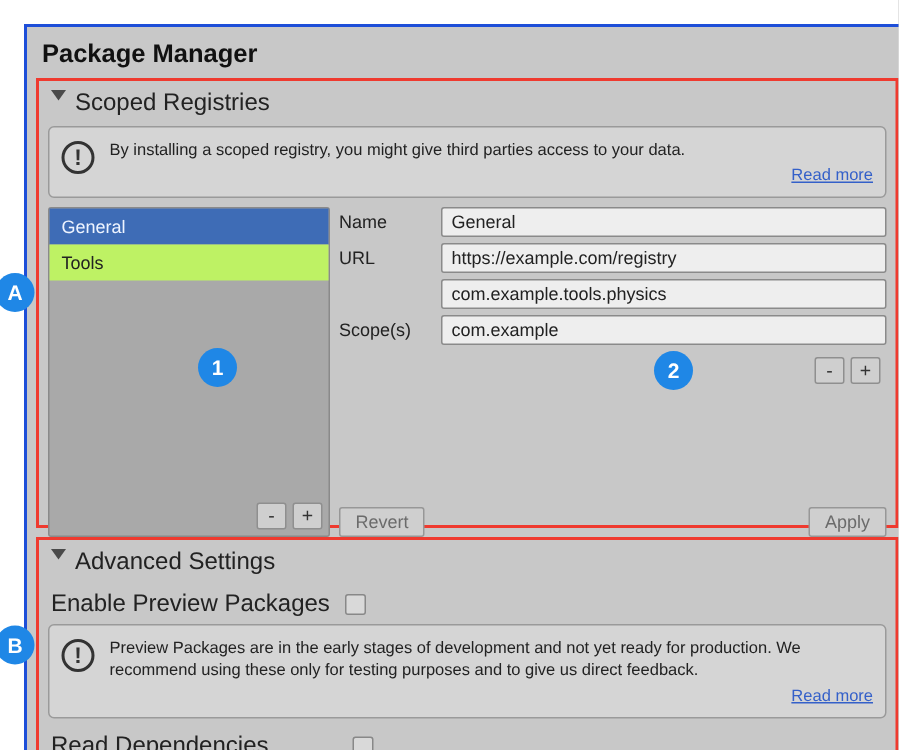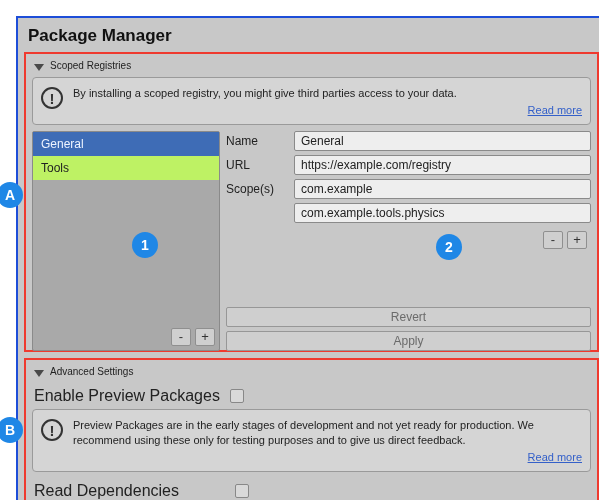--- a/index.html
+++ b/index.html
@@ -28,24 +28,24 @@
   }
   .section {
     border: 2px solid #ef3a2f;
     padding: 4px 6px 6px 6px;
     margin-bottom: 6px;
     position: relative;
     background: #c8c8c8;
   }
   .foldout {
     display: flex;
-    align-items: flex-end;
+    align-items: flex-start;
     gap: 5px;
     color: #222;
-    font-size: 10px;
+    font-size: 16px;
     padding: 2px 0 6px 0;
   }
   .tri {
     width: 0; height: 0;
     border-left: 5px solid transparent;
     border-right: 5px solid transparent;
     border-top: 7px solid #4a4a4a;
     margin-left: 2px;
     margin-right: 1px;
   }
@@ -153,21 +153,20 @@
     color: #6b6b6b;
     font-size: 12px;
     font-family: inherit;
     cursor: pointer;
   }
   .bottom-actions {
     display: flex;
     justify-content: space-between;
     gap: 4px;
     padding: 3px 0 0 0;
-    flex-direction: column;
   }
   .check-row {
     display: flex;
     align-items: center;
     gap: 10px;
     padding: 4px 2px;
     font-size: 16px;
     color: #222;
   }
   .chk {
@@ -237,26 +236,26 @@
 
       <div class="detail">
         <div class="field-row">
           <span class="field-label">Name</span>
           <input class="field-input" value="General" style="">
         </div>
         <div class="field-row">
           <span class="field-label">URL</span>
           <input class="field-input" value="https://example.com/registry" style="">
         </div>
+        <div class="field-row scope-extra">
+          <input class="field-input" value="com.example.tools.physics" style="">
+        </div>
         <div class="field-row">
           <span class="field-label">Scope(s)</span>
           <input class="field-input" value="com.example" style="">
-        </div>
-        <div class="field-row scope-extra">
-          <input class="field-input" value="com.example.tools.physics" style="">
         </div>
         <div class="pm-row">
           <div class="sq-btn">-</div>
           <div class="sq-btn">+</div>
         </div>
         <div class="detail-fill"></div>
         <div class="bottom-actions">
           <button class="btn">Revert</button>
           <button class="btn">Apply</button>
         </div>

